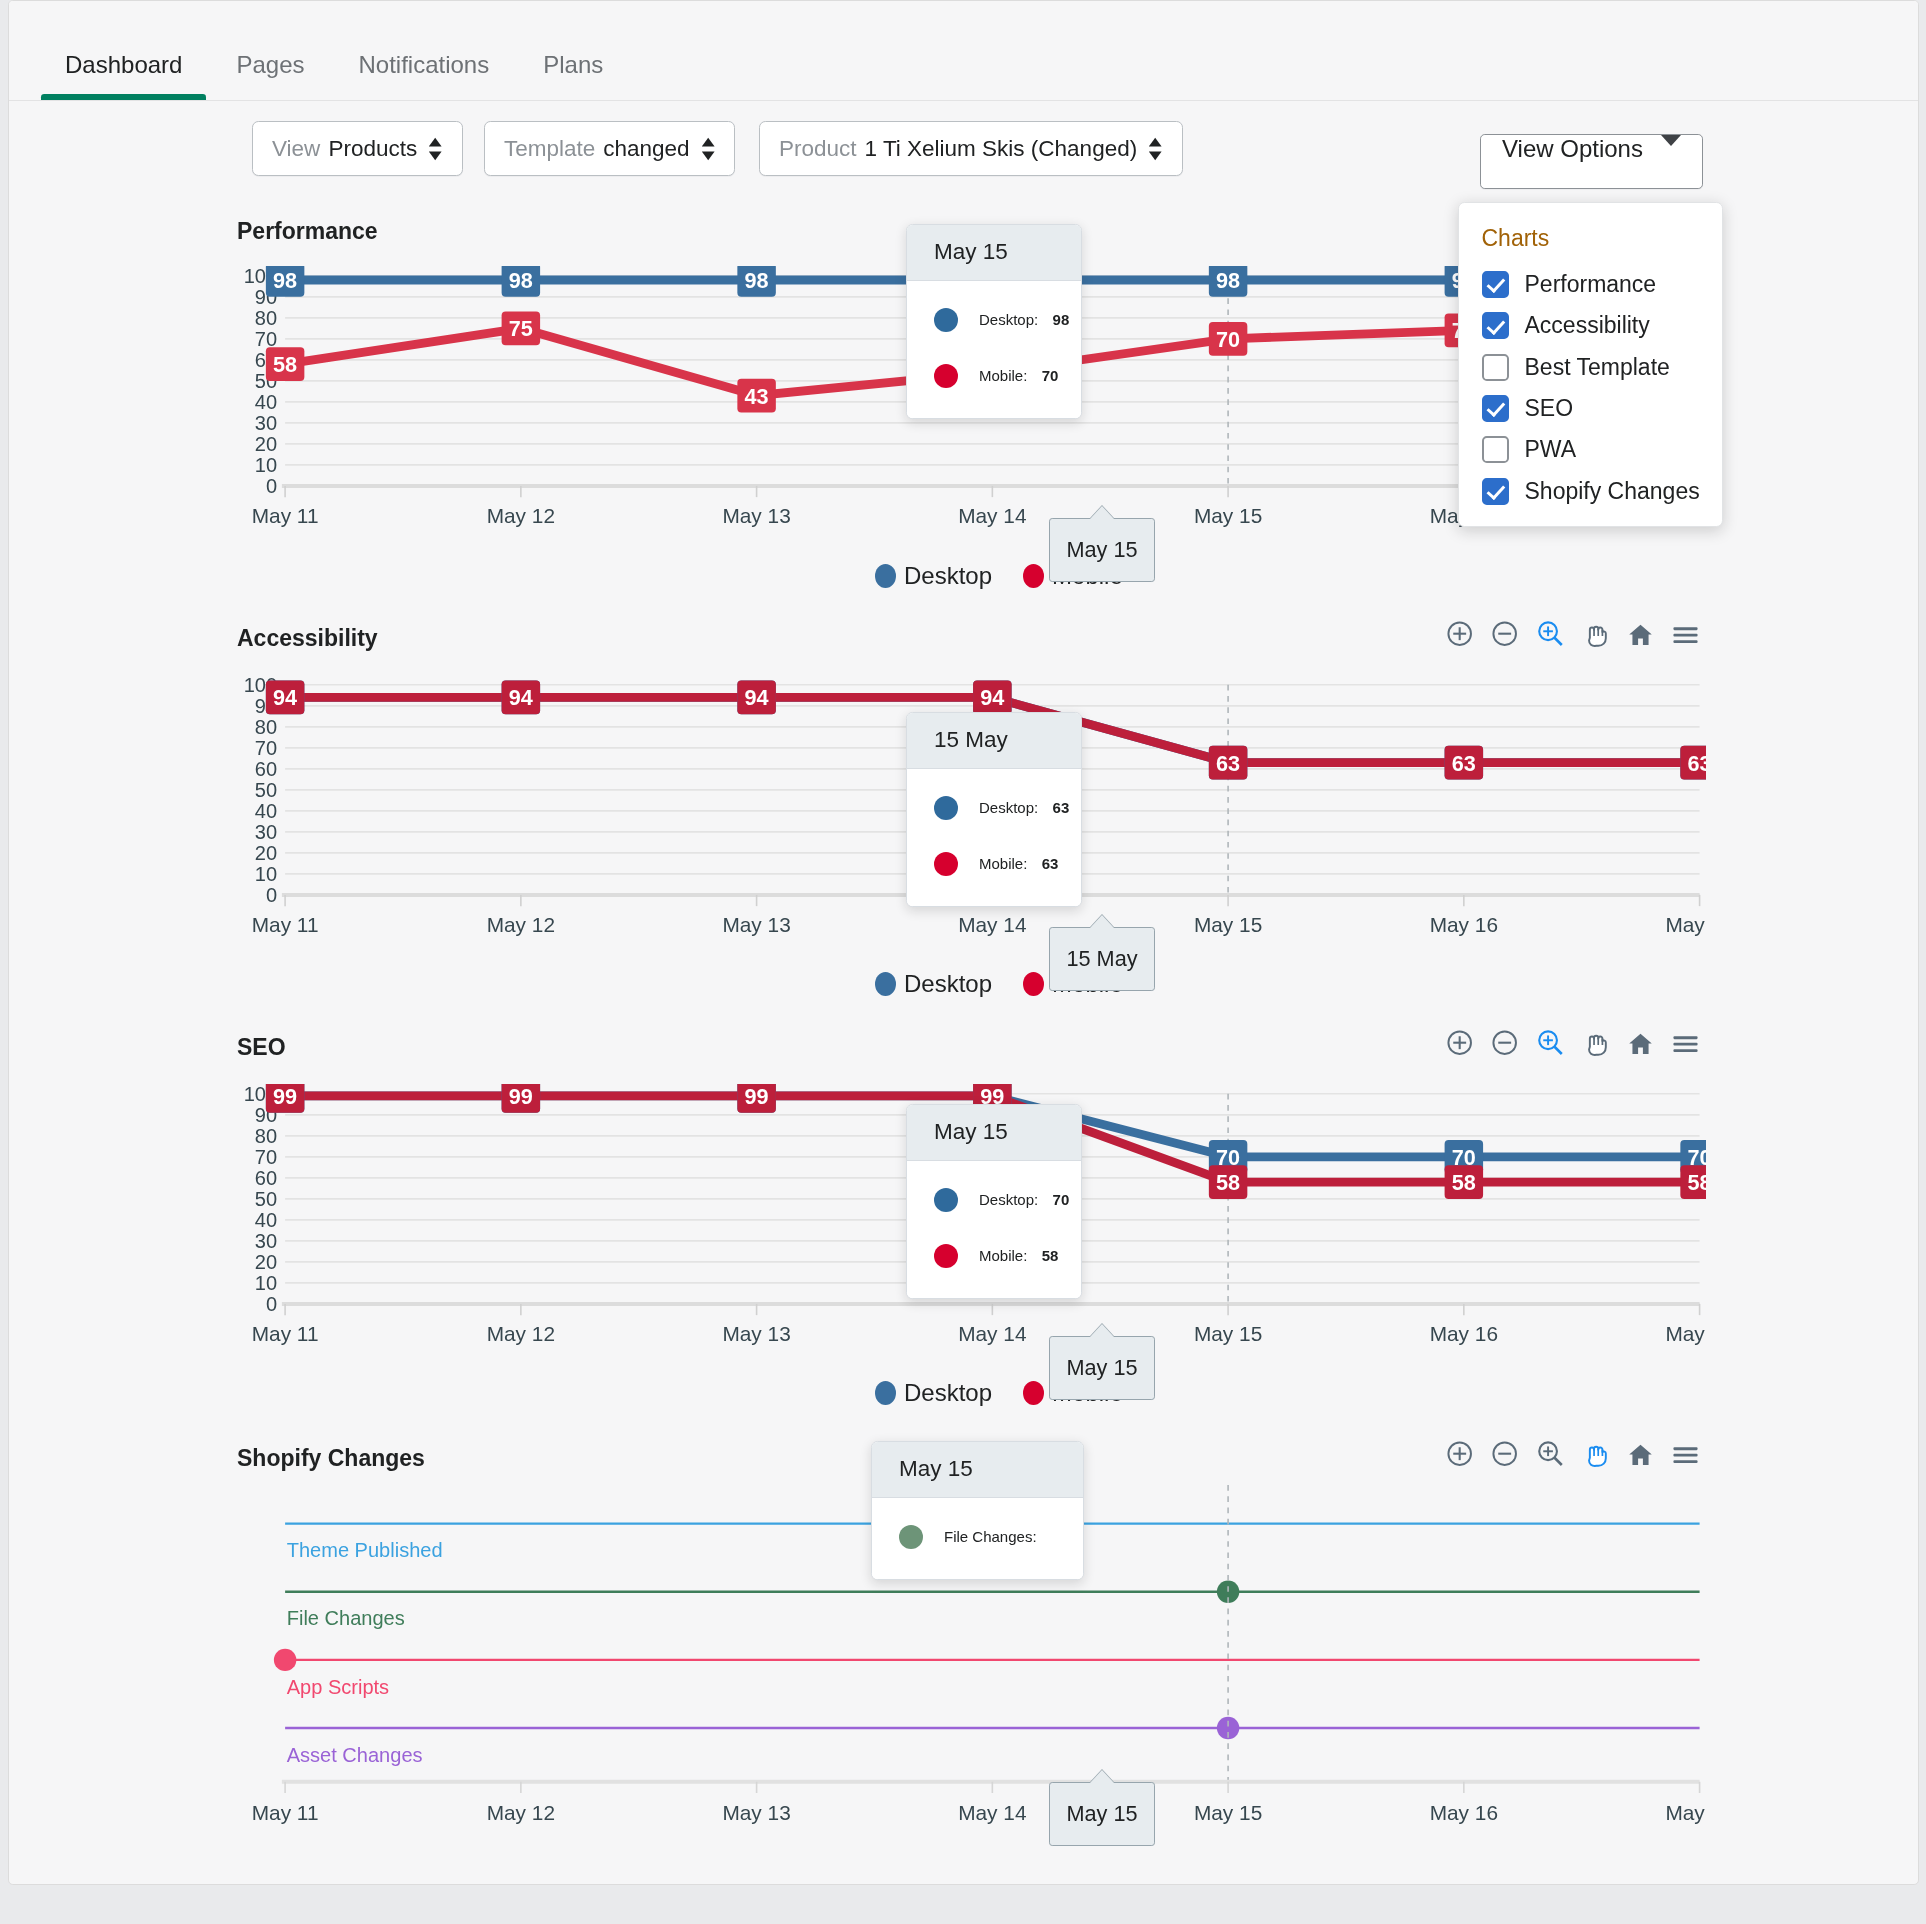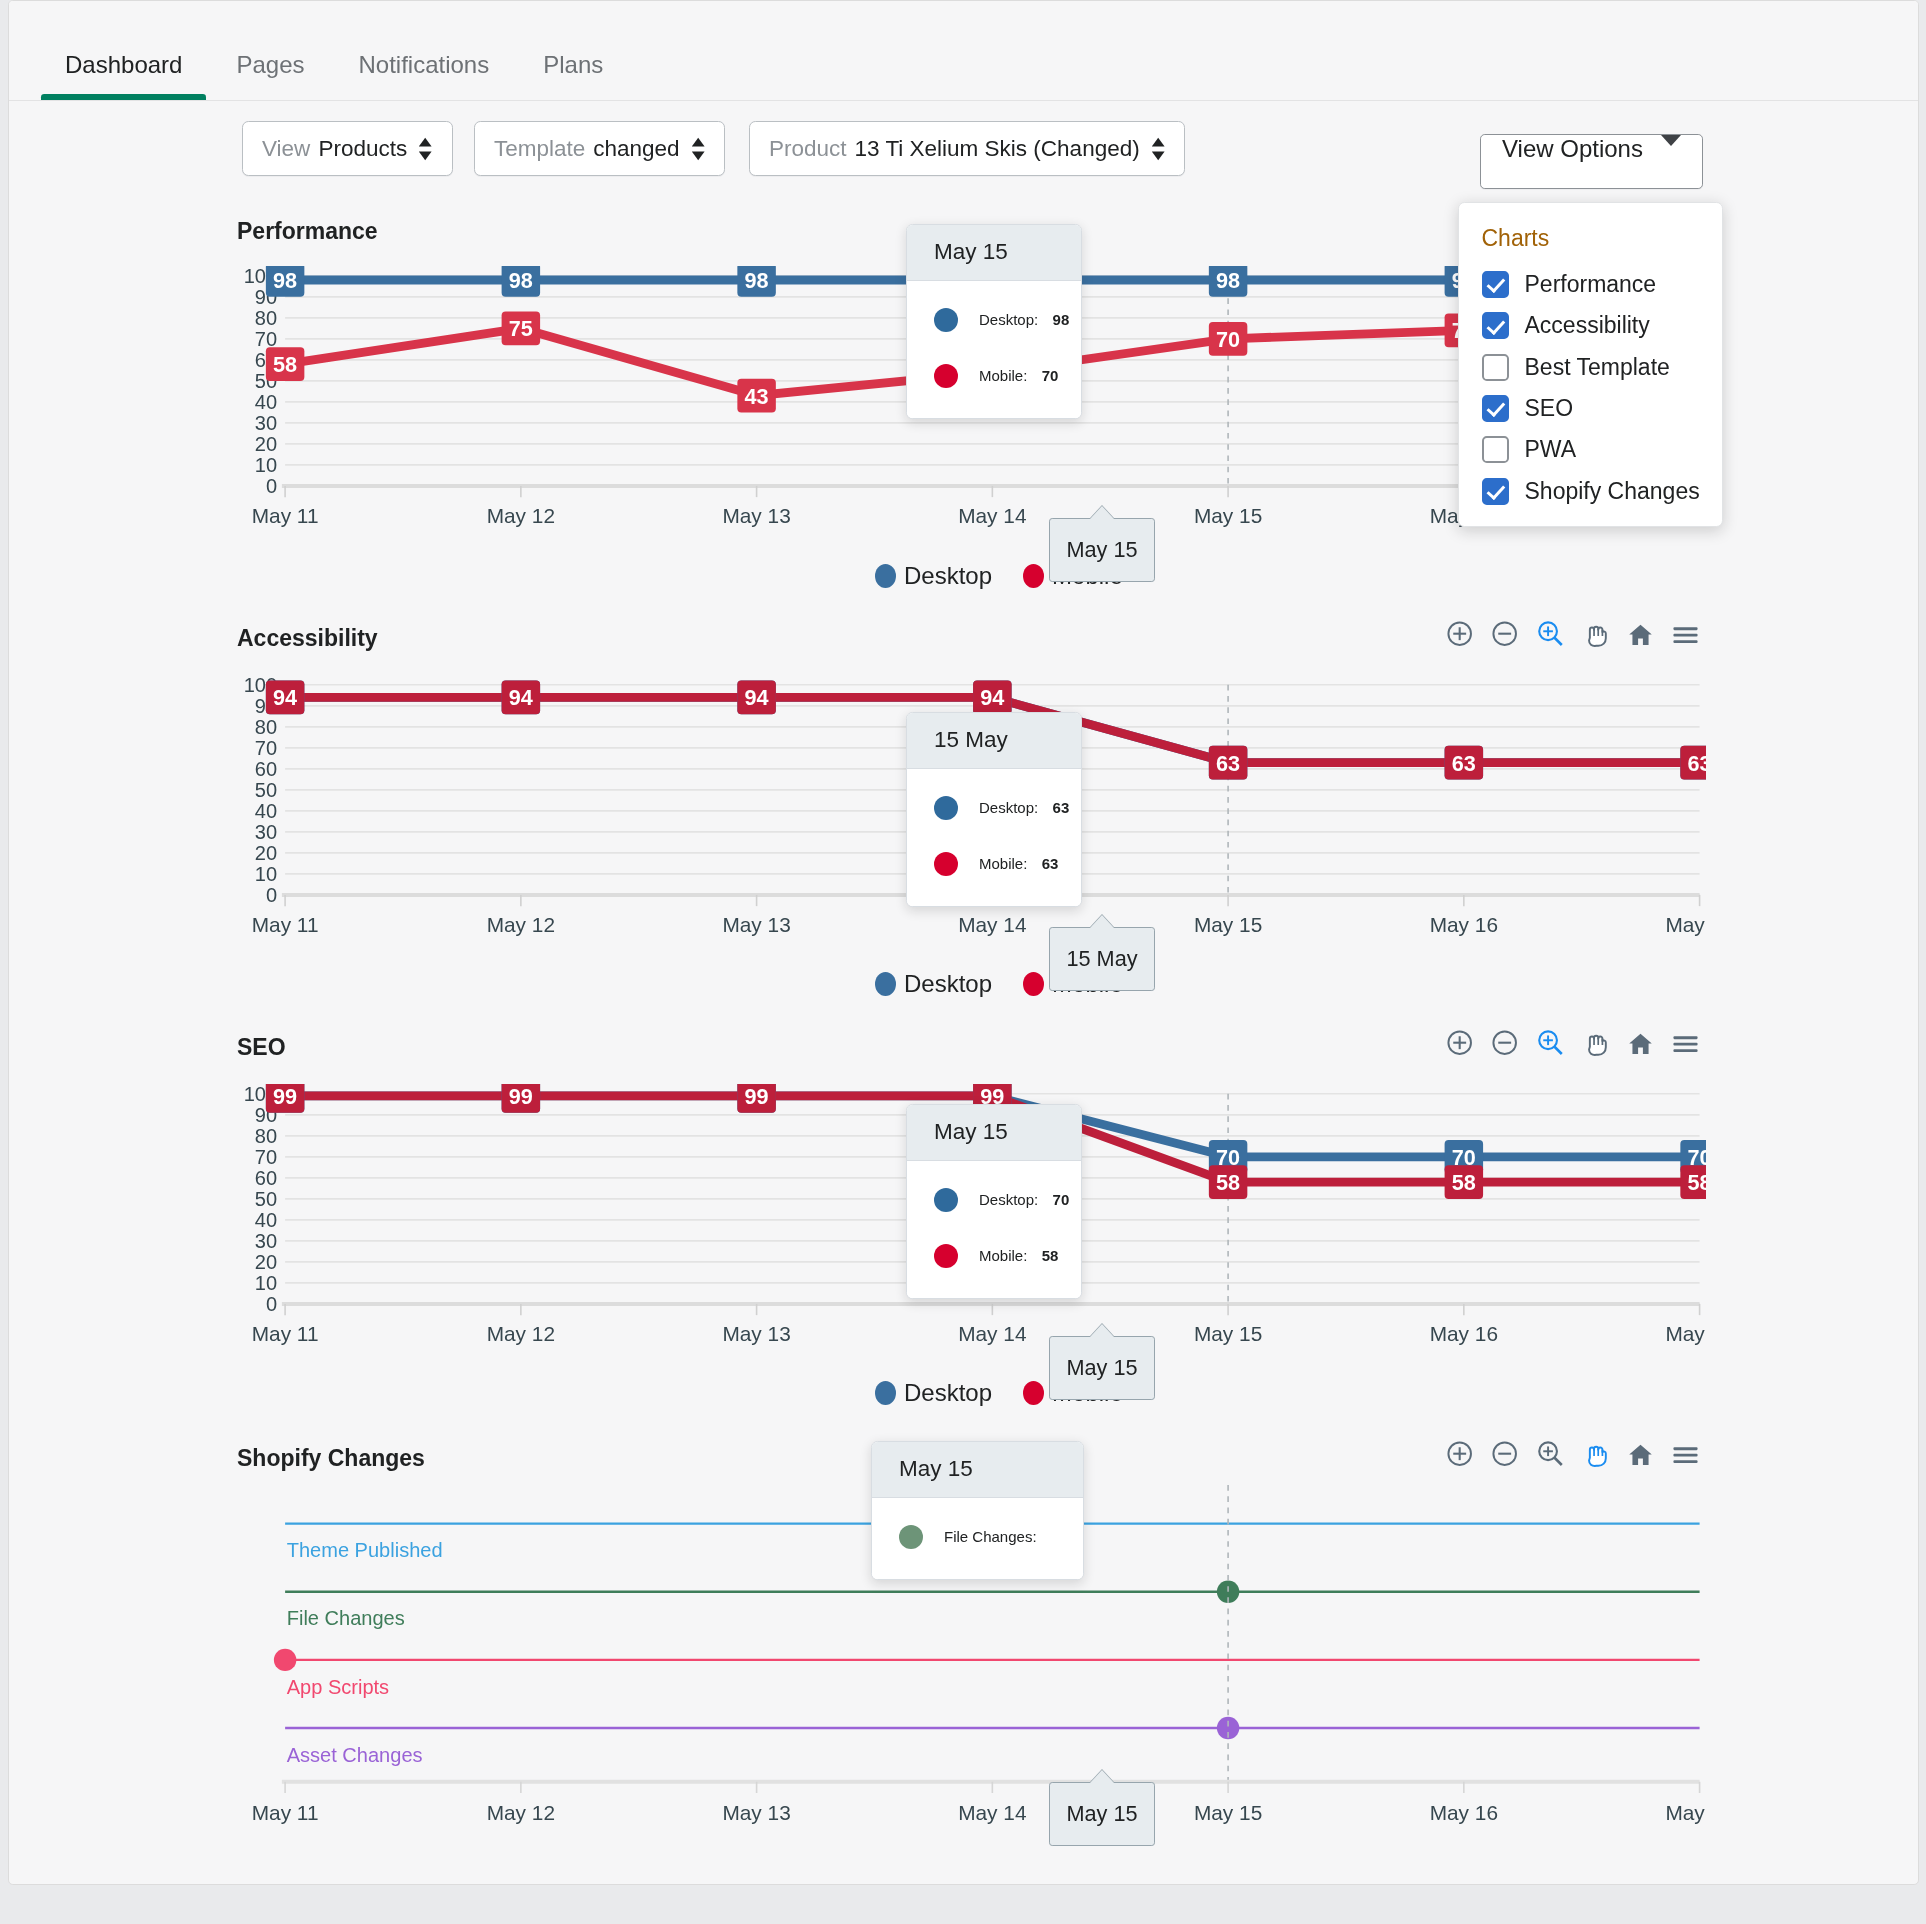--- a/index.html
+++ b/index.html
@@ -55,20 +55,21 @@
     align-items: center;
     height: 55px;
     padding: 0 19px;
     background: #ffffff;
     border: 0.8px solid #babfc3;
     border-radius: 6.4px;
     box-shadow: 0 0.8px 0 rgba(22,29,37,.05);
     font-size: 22.5px;
     white-space: nowrap;
     cursor: pointer;
+    margin-left: 10px;
   }
   .select-btn .lbl { color: #8c9196; margin-right: 8px; }
   .select-btn .val { color: #202223; }
   .caret-ud {
     display: inline-block;
     margin-left: 11.2px;
     line-height: 0;
     color: #202223;
   }
   .caret-ud svg { display:block; }
@@ -243,21 +244,21 @@
     <span class="caret-ud">
       <svg width="14.4" height="26" viewBox="0 0 18 32">
           <polygon points="9,2 17,13 1,13" fill="#202223"></polygon>
           <polygon points="9,30 17,19 1,19" fill="#202223"></polygon>
         </svg>
     </span>
   </div>
 
   <div class="select-btn" id="sel-product">
     <span class="lbl">Product</span>
-    <span class="val">13 Ti Xelium Skis (Changed)</span>
+    <span class="val">1 Ti Xelium Skis (Changed)</span>
     <span class="caret-ud">
       <svg width="14.4" height="26" viewBox="0 0 18 32">
           <polygon points="9,2 17,13 1,13" fill="#202223"></polygon>
           <polygon points="9,30 17,19 1,19" fill="#202223"></polygon>
         </svg>
     </span>
   </div>
 
   <div class="viewopts-btn">
     <span>View Options</span>

